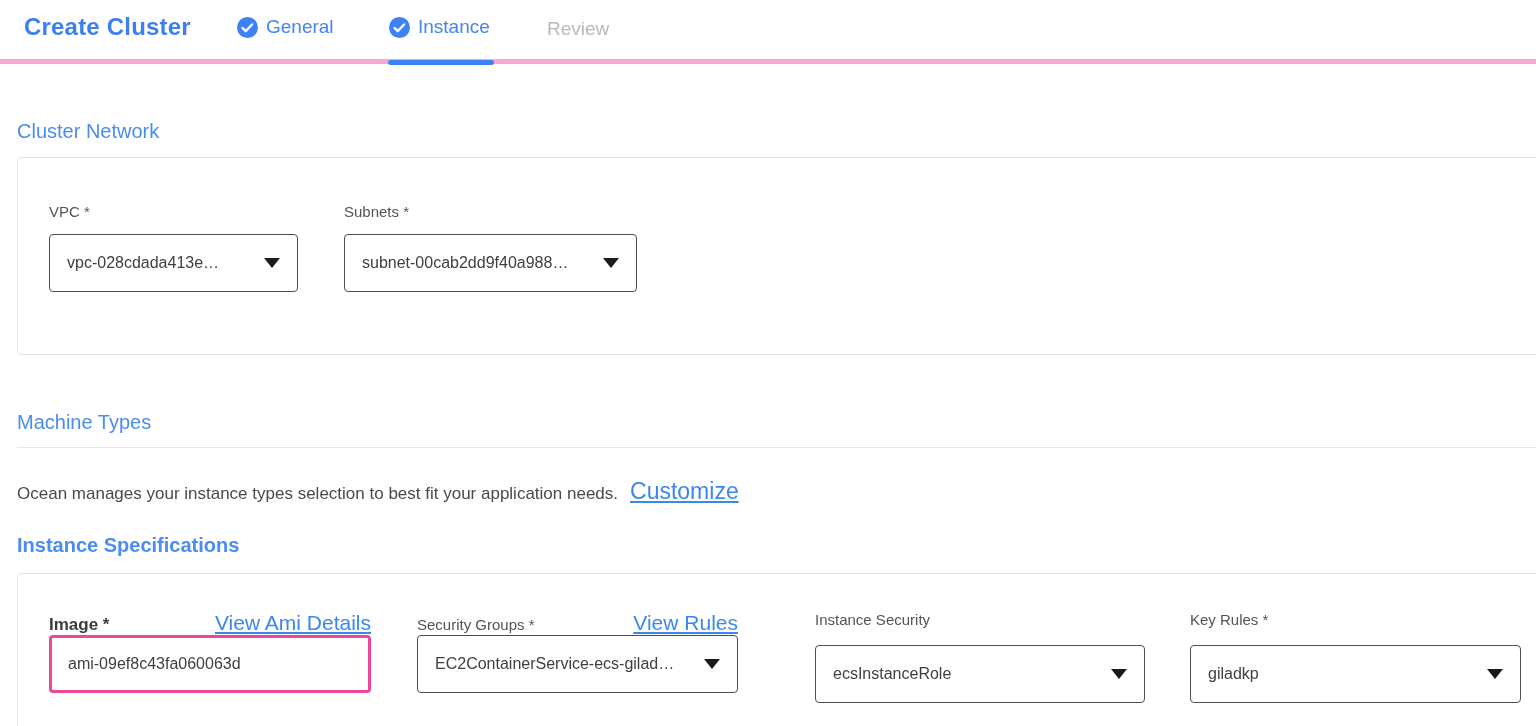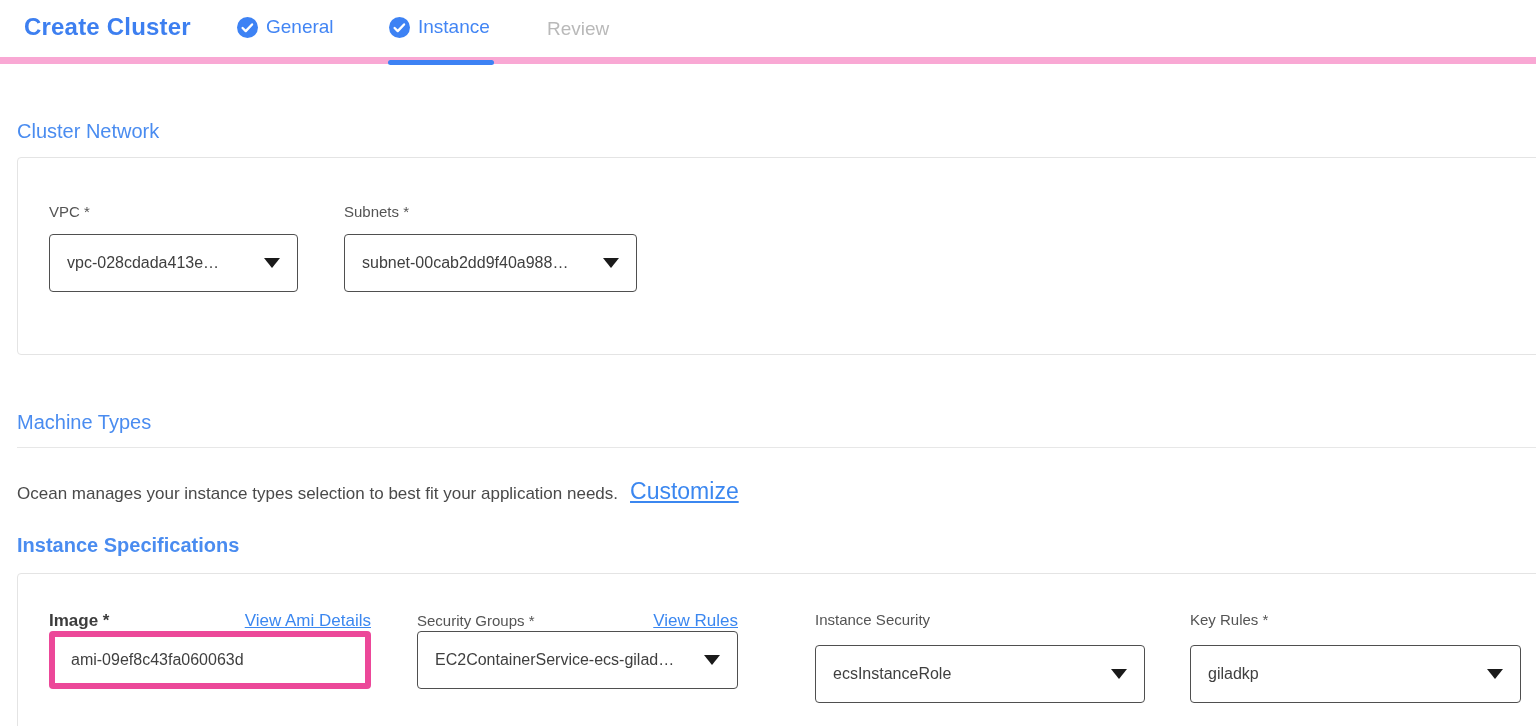--- a/index.html
+++ b/index.html
@@ -9,21 +9,21 @@
     overflow: hidden;
     background: #ffffff;
     font-family: "Liberation Sans", sans-serif;
     color: #4a4a4a;
   }
 
   
   .wizard-header {
     position: absolute;
     top: 0; left: 0; width: 1536px; height: 64px;
-    border-bottom: 7px solid #f9a8d4;
+    border-bottom: 5px solid #f9a8d4;
     background: #ffffff;
   }
   .page-title {
     position: absolute;
     left: 24px; top: 13px;
     font-size: 24px;
     font-weight: 700;
     color: #3d7ff0;
     letter-spacing: 0.2px;
   }
@@ -92,21 +92,21 @@
     justify-content: space-between;
     align-items: baseline;
     margin-bottom: 0;
   }
   .image-label {
     font-size: 17px;
     font-weight: 600;
     color: #3c3c3c;
   }
   .inline-link {
-    font-size: 17px;
+    font-size: 21px;
     color: #3b87f0;
     text-decoration: underline;
     cursor: pointer;
   }
 
   .select-box {
     display: flex;
     align-items: center;
     justify-content: space-between;
     height: 58px;
@@ -123,21 +123,21 @@
     width: 0; height: 0;
     border-left: 8px solid transparent;
     border-right: 8px solid transparent;
     border-top: 10px solid #1a1a1a;
     margin-left: 12px;
     flex-shrink: 0;
   }
   .text-input {
     width: 100%;
     height: 58px;
-    border: 6px solid #ec4899;
+    border: 3px solid #ec4899;
     border-radius: 4px;
     background: #ffffff;
     padding: 0 16px;
     font-size: 16px;
     color: #3f3f3f;
     font-family: "Liberation Sans", sans-serif;
     outline: none;
   }
 
   

